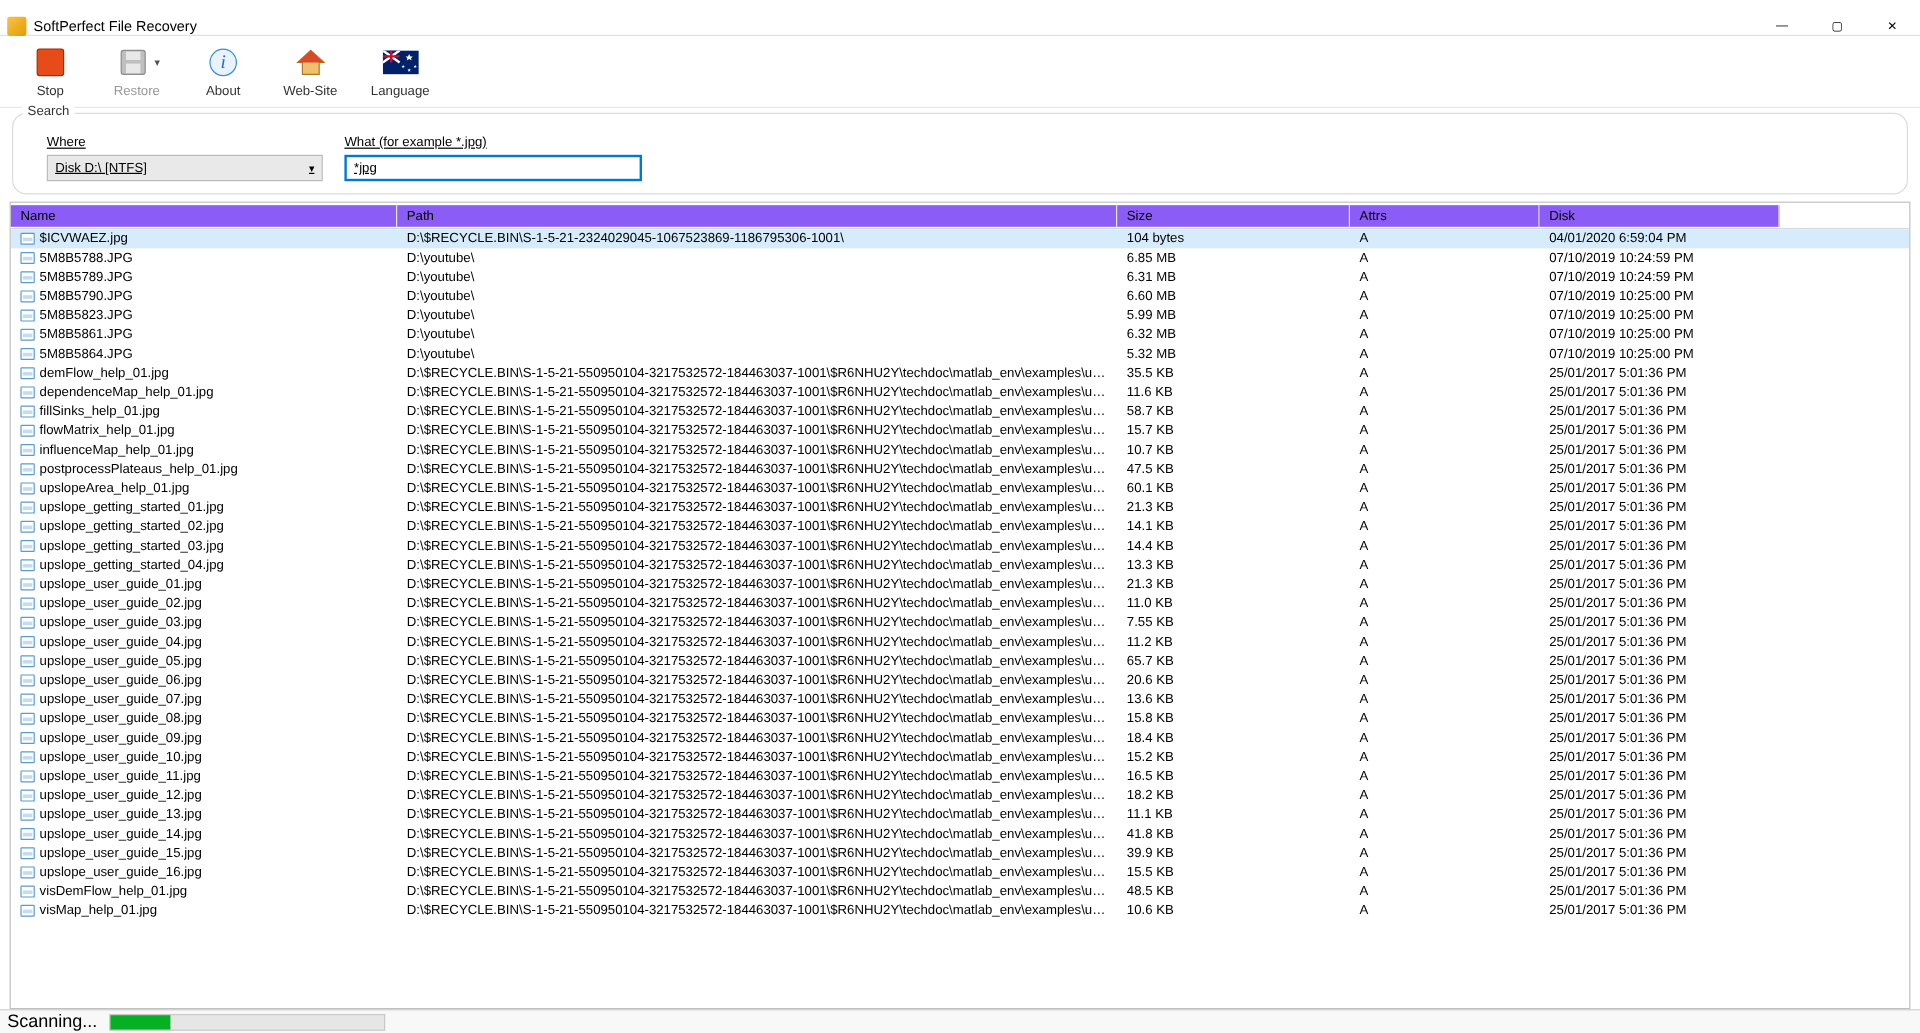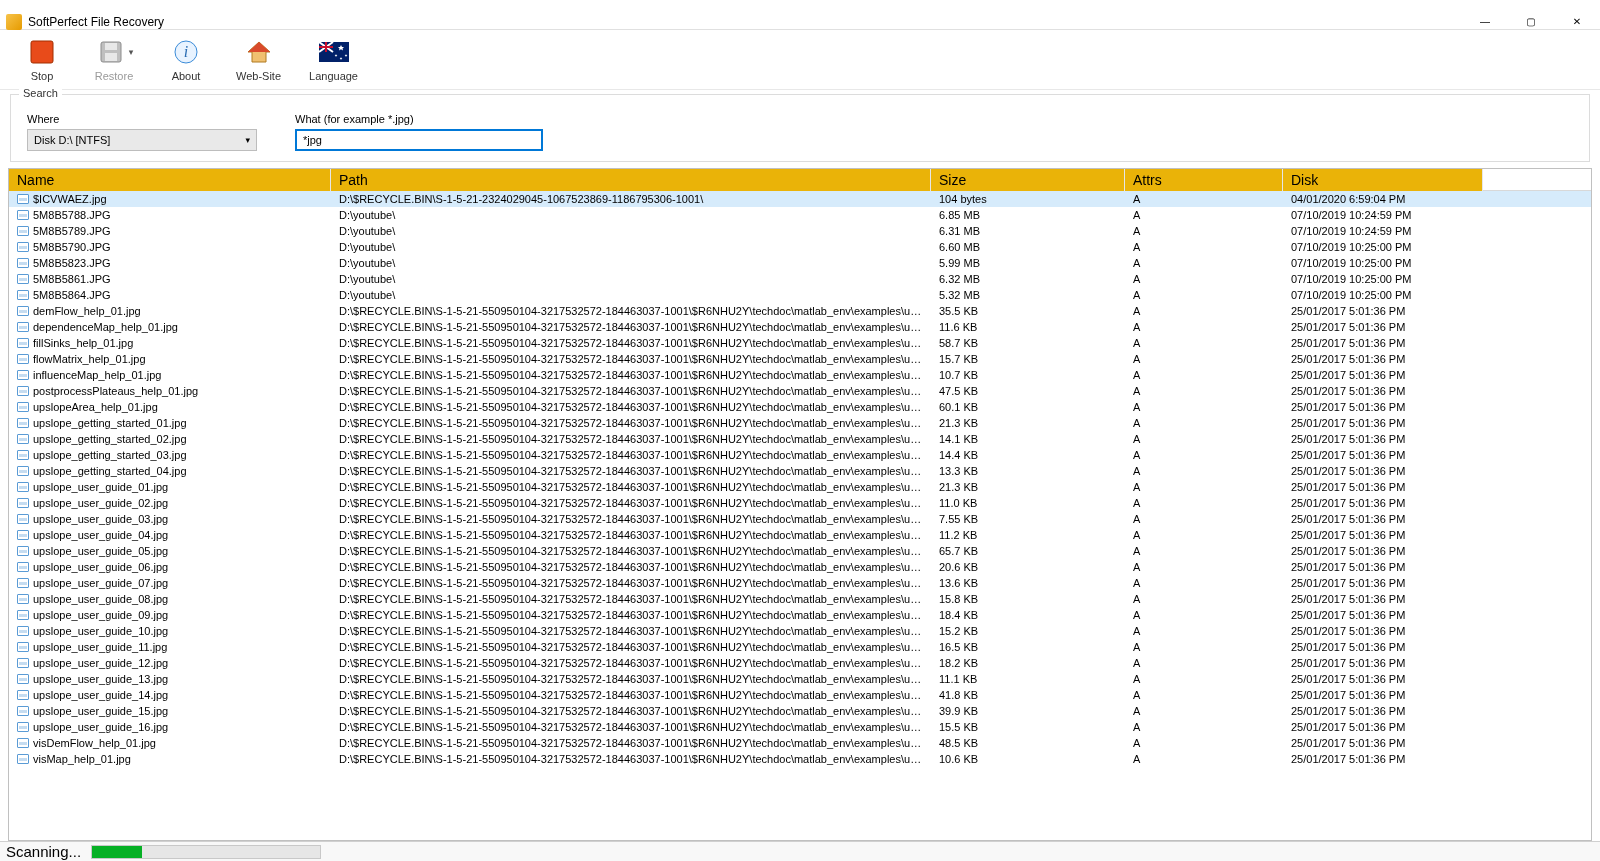--- a/index.html
+++ b/index.html
@@ -65,30 +65,30 @@
 }
 .tool .split {
   display:flex; align-items:center; gap:2px;
 }
 .tool .caret { font-size:9px; color:#555; }
 
 
 .search-frame {
   margin: 4px 10px 6px 10px;
   border: 1px solid #dcdcdc;
-  border-radius: 0;
+  border-radius: 12px;
   position: relative;
-  padding: 18px 12px 10px 16px;
+  padding: 18px 12px 10px 28px;
 }
 .search-frame .legend {
   position:absolute; top:-8px; left:8px;
   background:#fff; padding:0 4px;
   font-size:11px; color:#333;
 }
-.search-row { display:flex; gap:38px; }
+.search-row { display:flex; gap:18px;text-decoration:underline; }
 .search-col { display:flex; flex-direction:column; gap:4px; }
 .search-col label { font-size:11px; }
 .combo {
   width: 230px; height:22px;
   border:1px solid #bdbdbd;
   background:#e9e9e9;
   padding:2px 6px;
   font-size:11px;
   display:flex; align-items:center; justify-content:space-between;
 }
@@ -112,23 +112,23 @@
 }
 .thead {
   display:flex;
   background:#ffffff;
   border-bottom:1px solid #d8d8d8;
   height:22px;
   align-items:center;
 }
 .th {
   padding:3px 8px;
-  font-size:14px;
+  font-size:11px;
   border-right:1px solid #e6e6e6;
-  background:#eab308;
+  background:#8b5cf6;
   white-space:nowrap;
   overflow:hidden;
 }
 .tbody {
   flex:1; overflow-y:auto; overflow-x:hidden;
 }
 .row {
   display:flex; height:16px; align-items:center;
   font-size:11px;
   white-space:nowrap;

